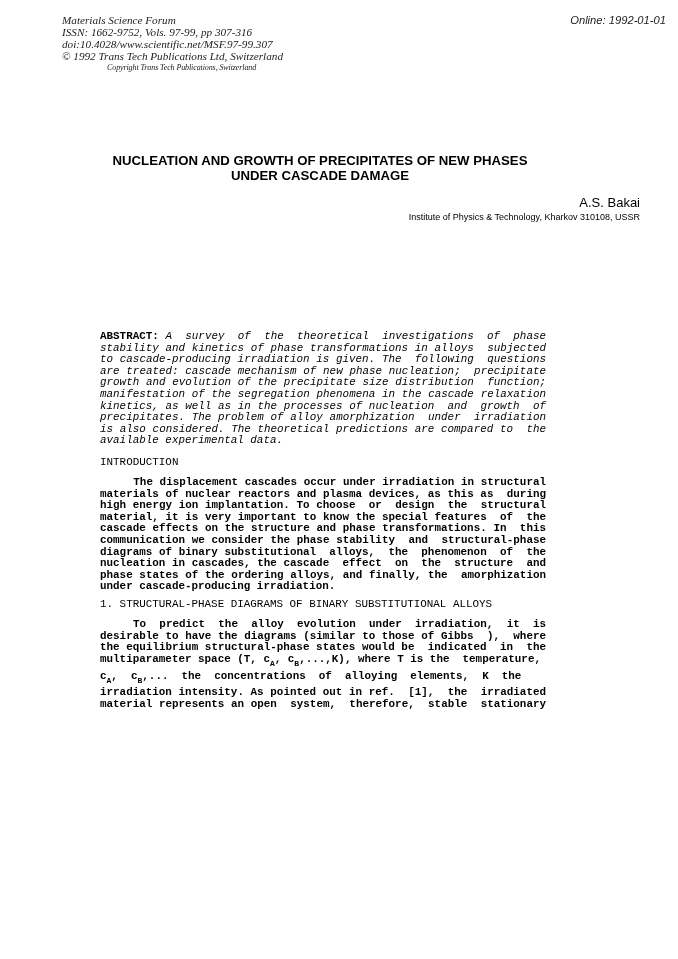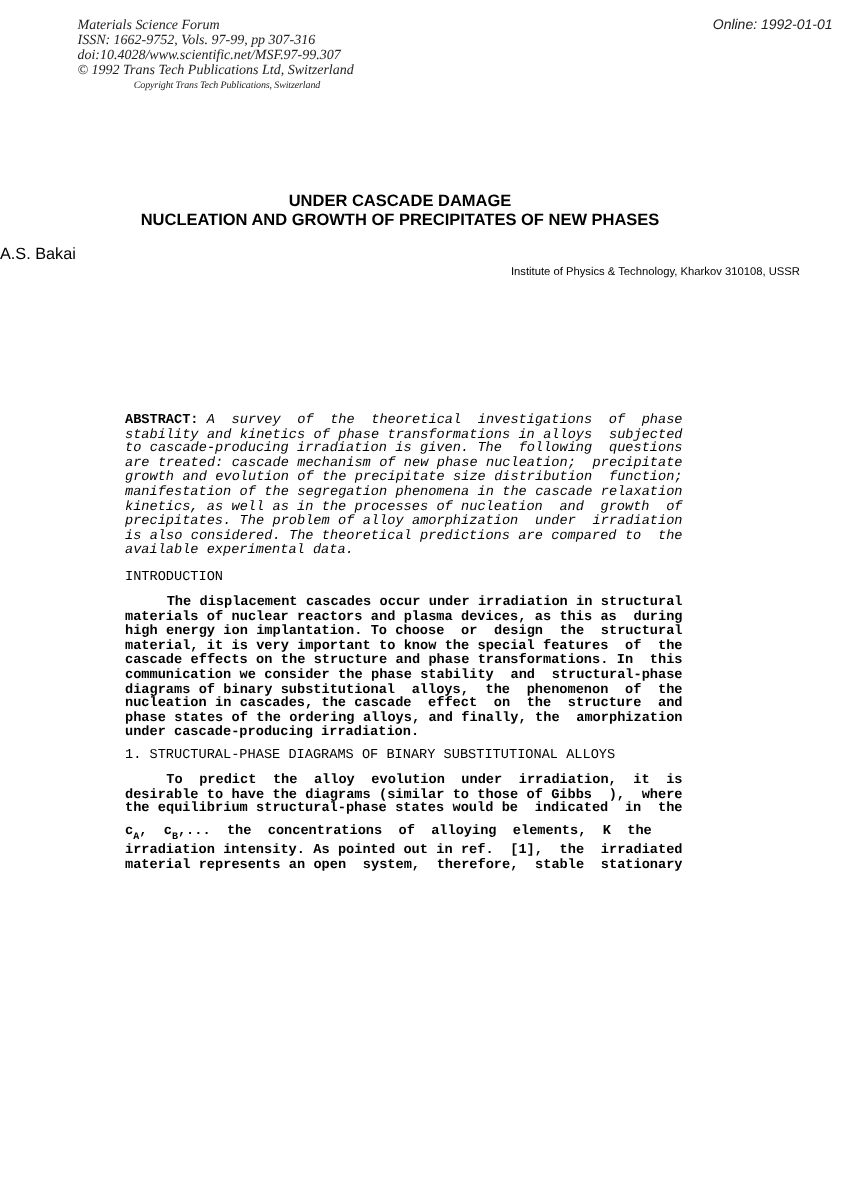--- a/index.html
+++ b/index.html
@@ -3,21 +3,21 @@
   <meta charset="utf-8">
   <style>
     html, body { margin: 0; padding: 0; background: #ffffff; }
     body { width: 678px; height: 959px; position: relative; overflow: hidden; color: #000; }
     .hdr { position: absolute; left: 62px; top: 14px; font-family: Liberation Serif, serif; font-style: italic; font-size: 11.2px; line-height: 12px; color: #222; }
     .hdr div { white-space: nowrap; }
     .online { position: absolute; right: 12px; top: 14px; font-family: Liberation Sans, sans-serif; font-style: italic; font-size: 11.2px; line-height: 12px; color: #222; }
     .copyright { position: absolute; left: 107px; top: 63px; font-family: "Liberation Serif", serif; font-style: italic; font-size: 8px; letter-spacing: -0.1px; color: #222; white-space: nowrap; }
     .title { position: absolute; left: 0; width: 640px; top: 153px; text-align: center; font-family: "Liberation Sans", sans-serif; font-weight: bold; font-size: 13.2px; line-height: 15px; }
     .title div { white-space: nowrap; }
-    .author { position: absolute; left: 0; width: 640px; top: 195px; text-align: left; font-family: "Liberation Sans", sans-serif; font-size: 13px; }
+    .author { position: absolute; left: 0; width: 640px; top: 195px; text-align: right; font-family: "Liberation Sans", sans-serif; font-size: 13px; }
     .affil { position: absolute; left: 0; width: 640px; top: 212px; text-align: right; font-family: "Liberation Sans", sans-serif; font-size: 9px; }
     .mono { position: absolute; left: 100px; width: 446px; font-family: "Liberation Mono", monospace; font-size: 10.9px; line-height: 11.6px; }
     .mono .ln { white-space: pre; display: block; text-align: justify; text-align-last: justify; }
     .mono .ln.last { text-align-last: left; }
     .abstract { top: 331px; font-style: italic; }
     .abstract .lbl { font-style: normal; font-weight: bold; }
     .heading { position: absolute; left: 100px; font-family: "Liberation Mono", monospace; font-weight: normal; font-size: 10.9px; white-space: pre; }
     .body-txt { font-weight: bold; }
     .sub { font-size: 8px; position: relative; top: 4px; }
   </style>
@@ -27,22 +27,22 @@
 <div class="hdr">
   <div>Materials Science Forum</div>
   <div>ISSN: 1662-9752, Vols. 97-99, pp 307-316</div>
   <div>doi:10.4028/www.scientific.net/MSF.97-99.307</div>
   <div>© 1992 Trans Tech Publications Ltd, Switzerland</div>
 </div>
 <div class="online">Online: 1992-01-01</div>
 <div class="copyright">Copyright Trans Tech Publications, Switzerland</div>
 
 <div class="title">
+  <div>NUCLEATION AND GROWTH OF PRECIPITATES OF NEW PHASES</div>
   <div>UNDER CASCADE DAMAGE</div>
-  <div>NUCLEATION AND GROWTH OF PRECIPITATES OF NEW PHASES</div>
 </div>
 <div class="author">A.S. Bakai</div>
 <div class="affil">Institute of Physics &amp; Technology, Kharkov 310108, USSR</div>
 
 <div class="mono abstract">
   <span class="ln"><span class="lbl">ABSTRACT:</span><span> A  survey  of  the  theoretical  investigations  of  phase</span></span>
   <span class="ln">stability and kinetics of phase transformations in alloys  subjected</span>
   <span class="ln">to cascade-producing irradiation is given. The  following  questions</span>
   <span class="ln">are treated: cascade mechanism of new phase nucleation;  precipitate</span>
   <span class="ln">growth and evolution of the precipitate size distribution  function;</span>
@@ -67,16 +67,17 @@
   <span class="ln">phase states of the ordering alloys, and finally, the  amorphization</span>
   <span class="ln last">under cascade-producing irradiation.</span>
 </div>
 
 <div class="heading" style="top:598px;">1. STRUCTURAL-PHASE DIAGRAMS OF BINARY SUBSTITUTIONAL ALLOYS</div>
 
 <div class="mono body-txt" style="top:619px;">
   <span class="ln">     To  predict  the  alloy  evolution  under  irradiation,  it  is</span>
   <span class="ln">desirable to have the diagrams (similar to those of Gibbs  ),  where</span>
   <span class="ln">the equilibrium structural-phase states would be  indicated  in  the</span>
+  <span class="ln" style="text-align-last:left;"><span>multiparameter space (T, c</span><span class="sub">A</span><span>, c</span><span class="sub">B</span><span>,...,K), where T is the  temperature,</span></span>
   <span class="ln" style="margin-top:6px; text-align-last:left;"><span>c</span><span class="sub">A</span><span>,  c</span><span class="sub">B</span><span>,...  the  concentrations  of  alloying  elements,  K  the</span></span>
   <span class="ln" style="margin-top:4px;">irradiation intensity. As pointed out in ref.  [1],  the  irradiated</span>
   <span class="ln">material represents an open  system,  therefore,  stable  stationary</span>
 </div>
 
 </body></html>

